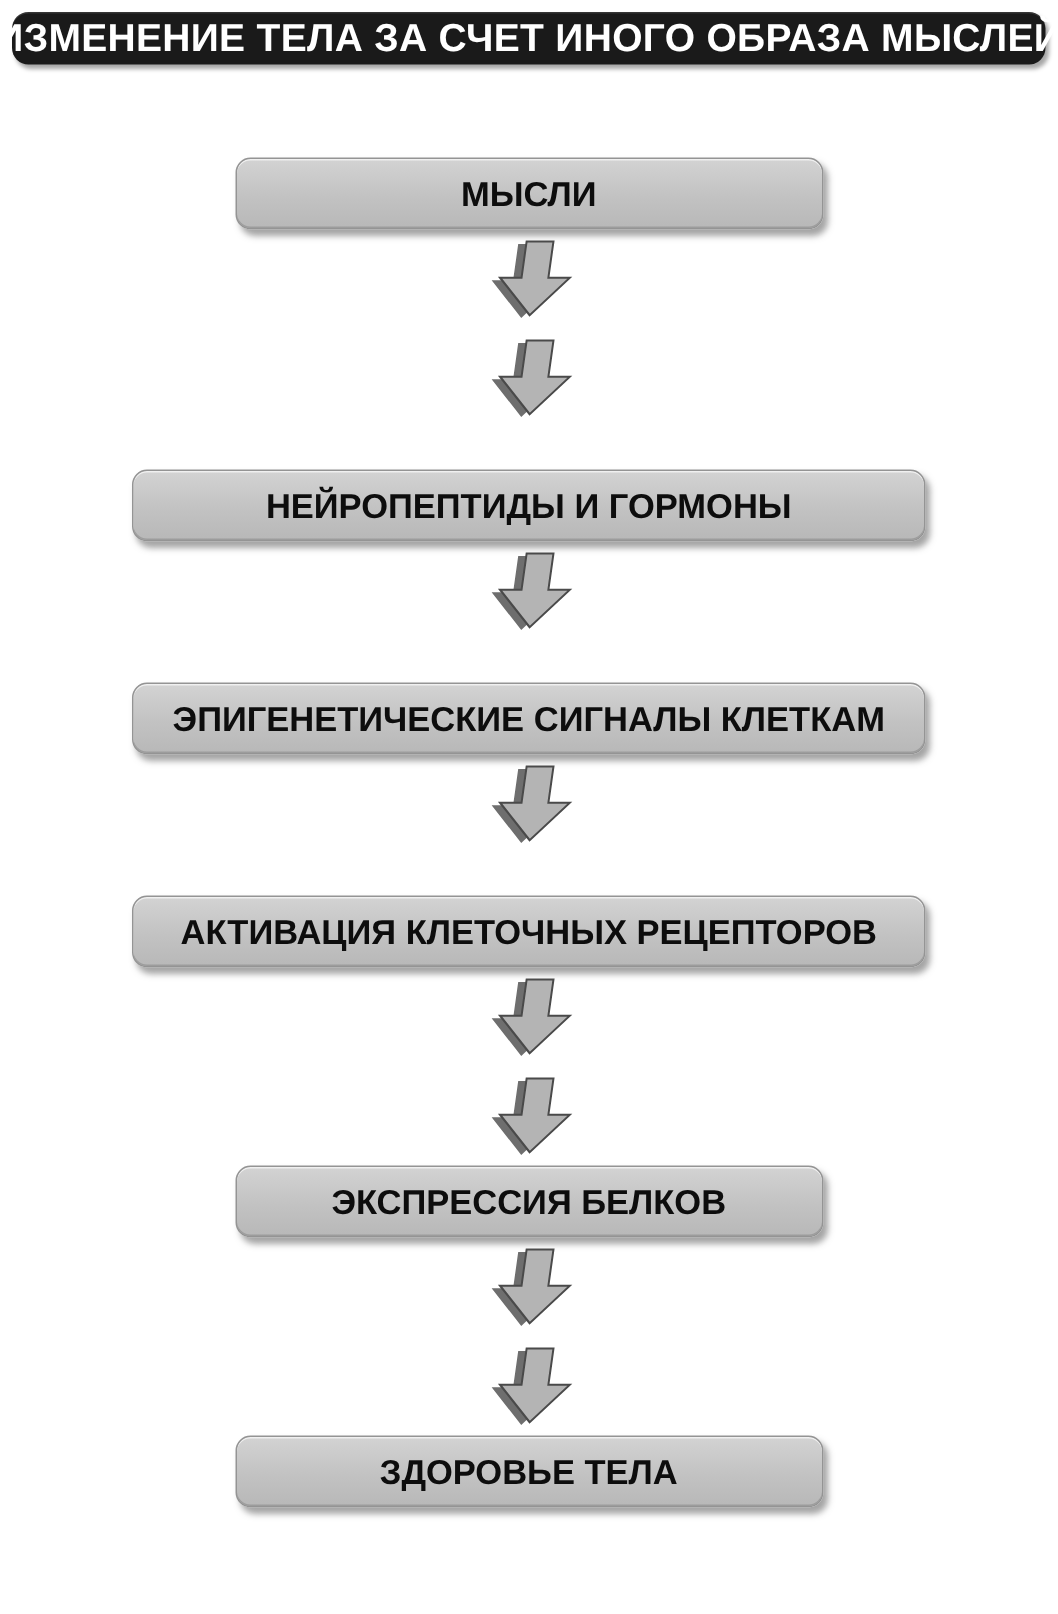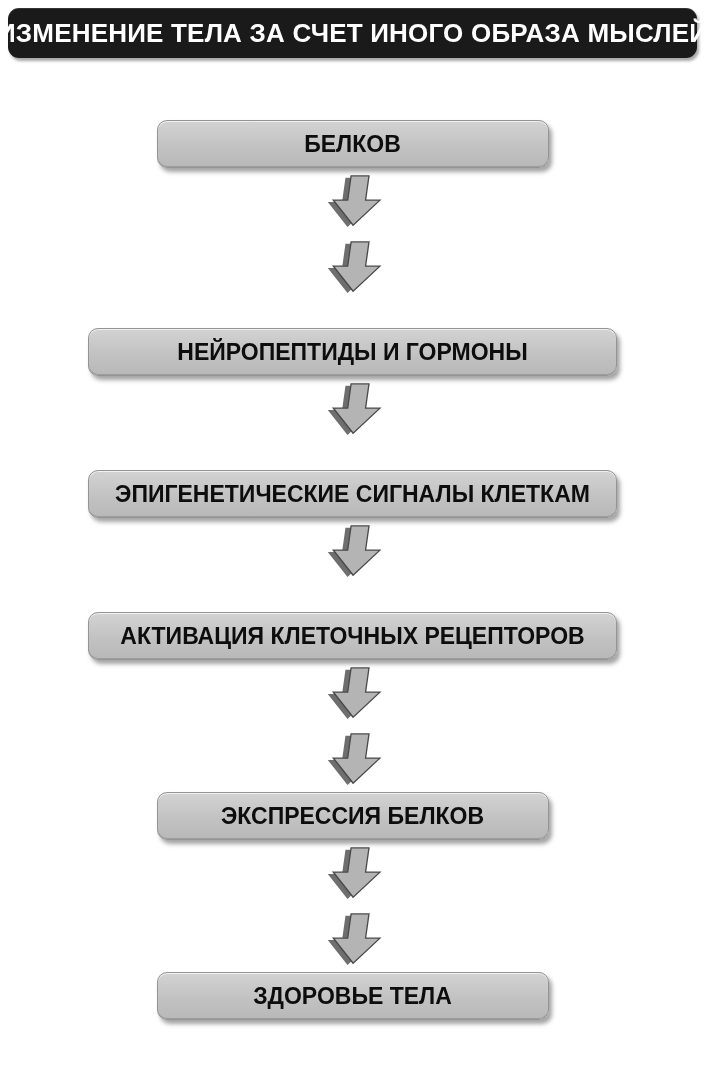--- a/index.html
+++ b/index.html
@@ -8,21 +8,21 @@
     background: #ffffff;
     font-family: "Liberation Sans", sans-serif;
   }
   body {
     width: 705px;
     height: 1076px;
     overflow: hidden;
   }
   .banner {
     margin: 8px 8px 0 8px;
-    height: 50px;
+    height: 35px;
     background: #1a1a1a;
     border-radius: 11px;
     display: flex;
     align-items: center;
     justify-content: center;
     box-shadow: 2px 3px 3px rgba(0,0,0,0.35), inset 0 1px 0 rgba(255,255,255,0.12);
   }
   .banner-title {
     color: #ffffff;
     font-weight: bold;
@@ -66,21 +66,21 @@
 </style>
 </head>
 <body>
 
 <div class="banner">
   <div class="banner-title">ИЗМЕНЕНИЕ ТЕЛА ЗА СЧЕТ ИНОГО ОБРАЗА МЫСЛЕЙ</div>
 </div>
 
 <div class="flow">
 
-  <div class="box w-md">БЕЛКОВ</div>
+  <div class="box w-md">МЫСЛИ</div>
 
   <div class="arrow">
     <svg width="68" height="56" viewBox="0 0 76 58">
         <g transform="translate(8,0) skewX(-8)">
           <polygon points="22,3 42,3 42,30 58,30 32,58 6,30 22,30" fill="#6e6e6e"></polygon>
           <polygon points="28,1 48,1 48,28 64,28 38,56 12,28 28,28" fill="#b4b4b4" stroke="#4a4a4a" stroke-width="1.5"></polygon>
         </g>
       </svg>
   </div>
 

